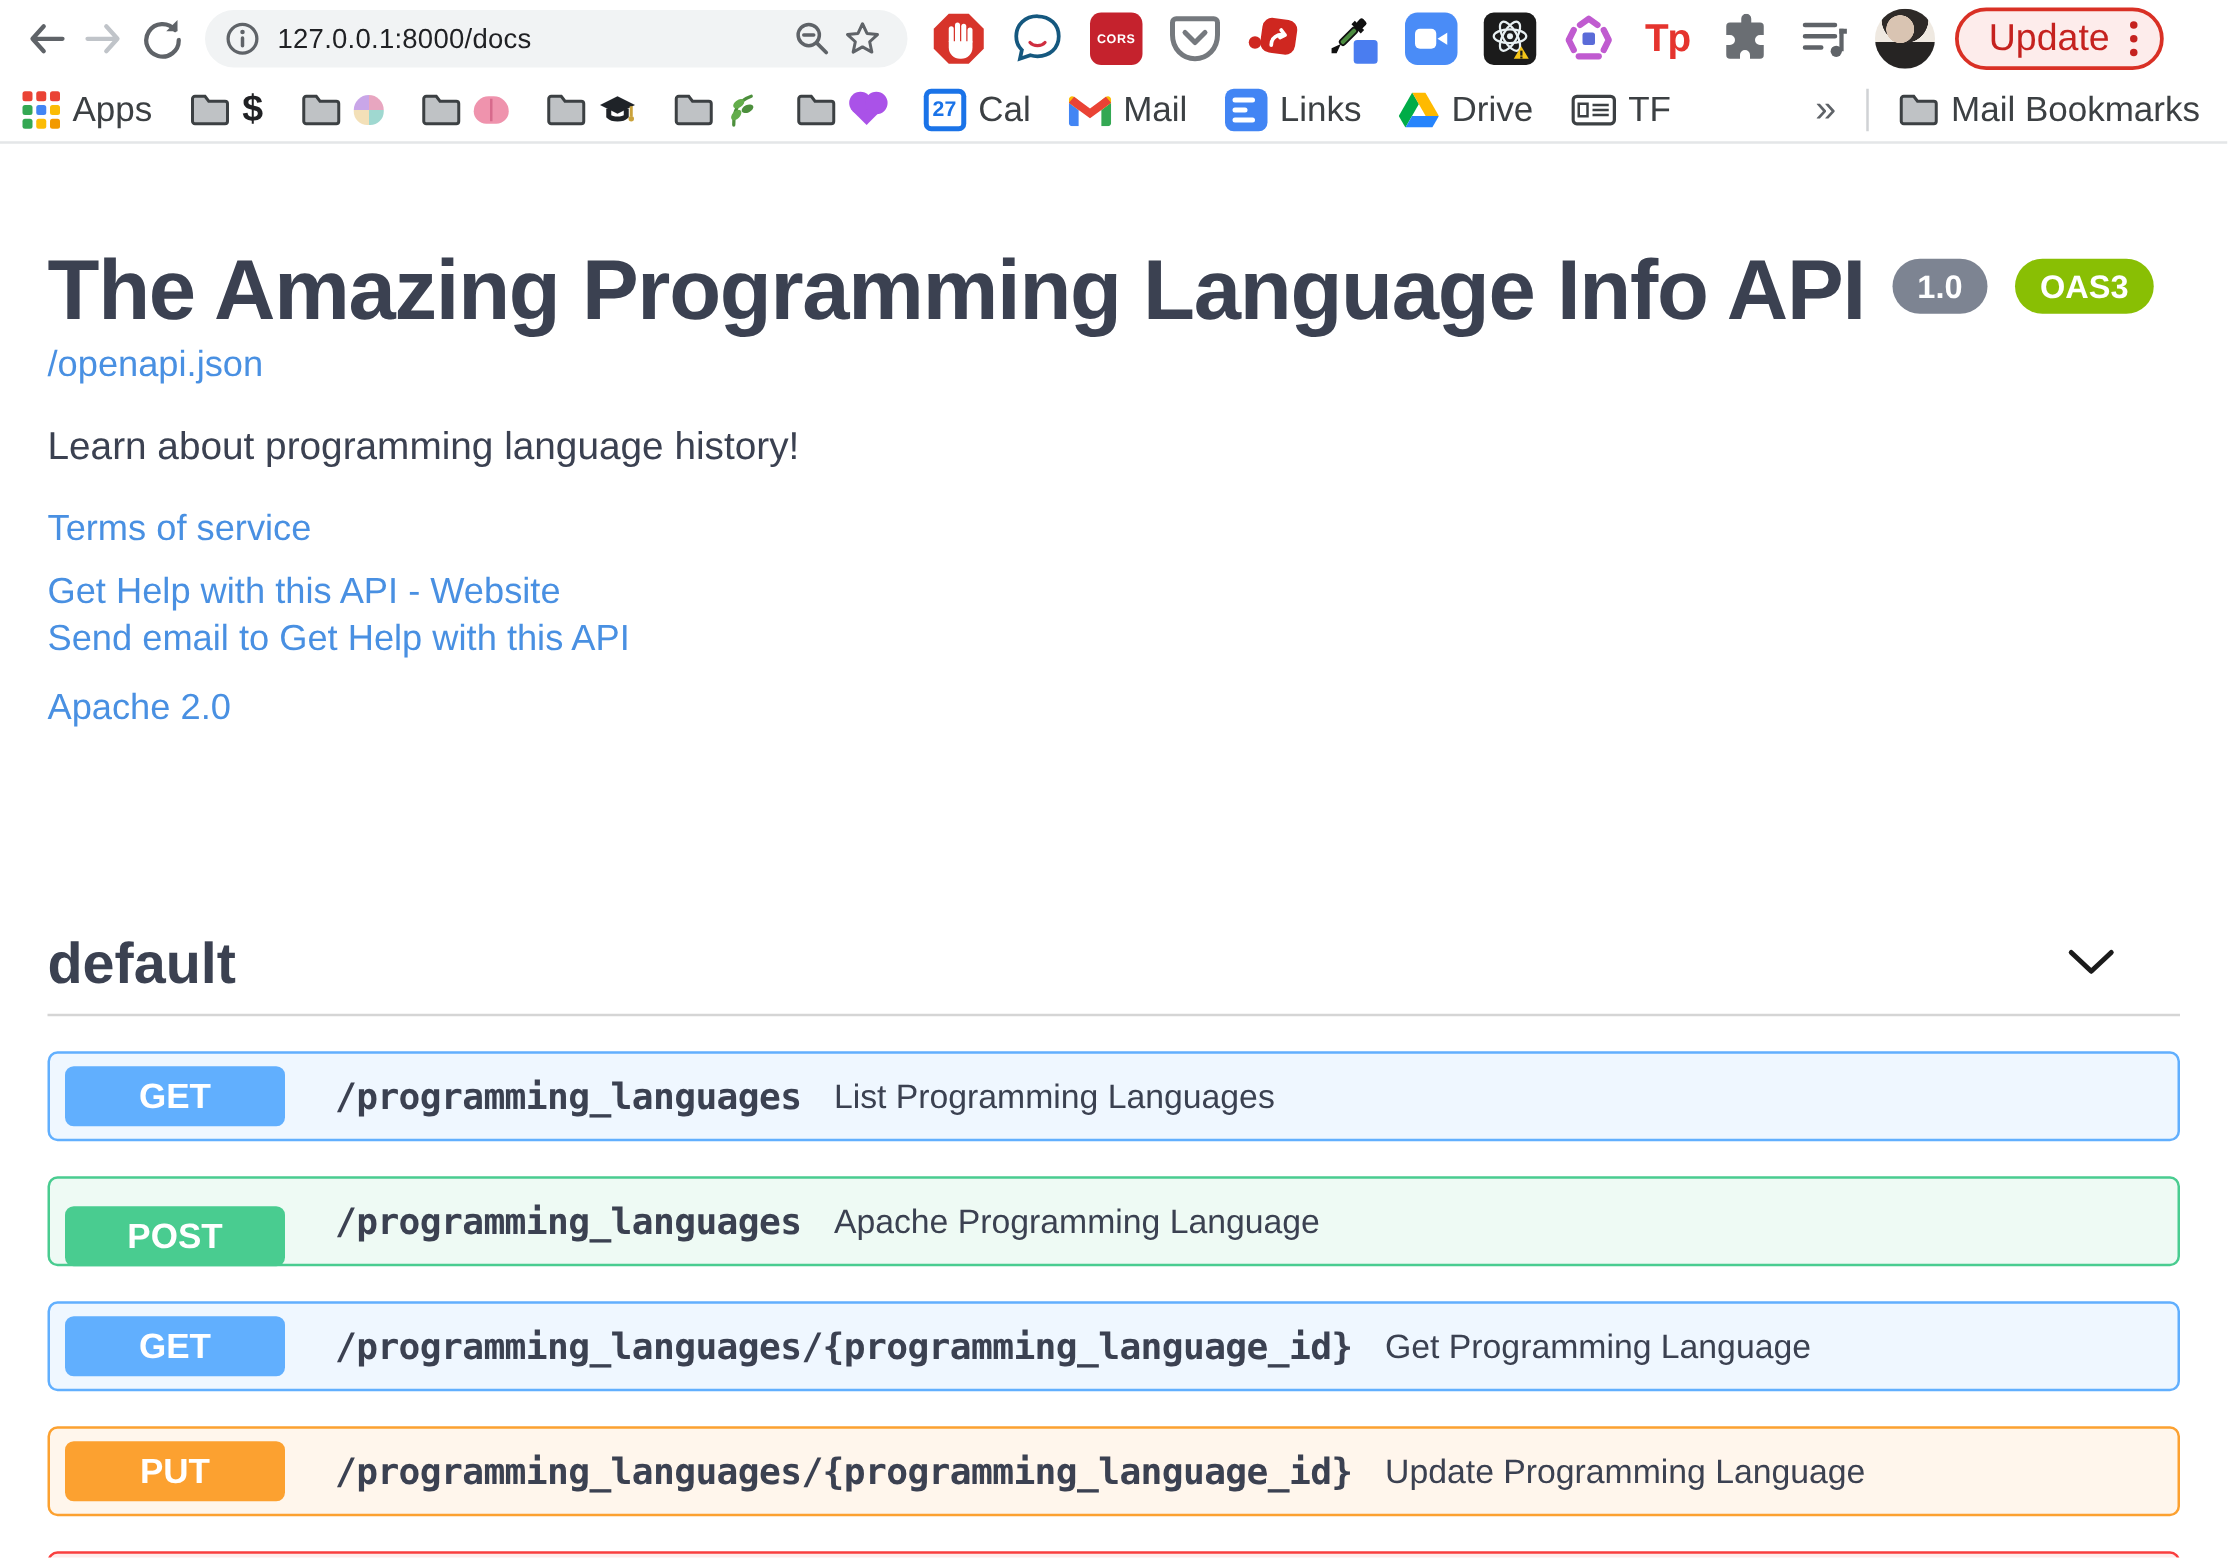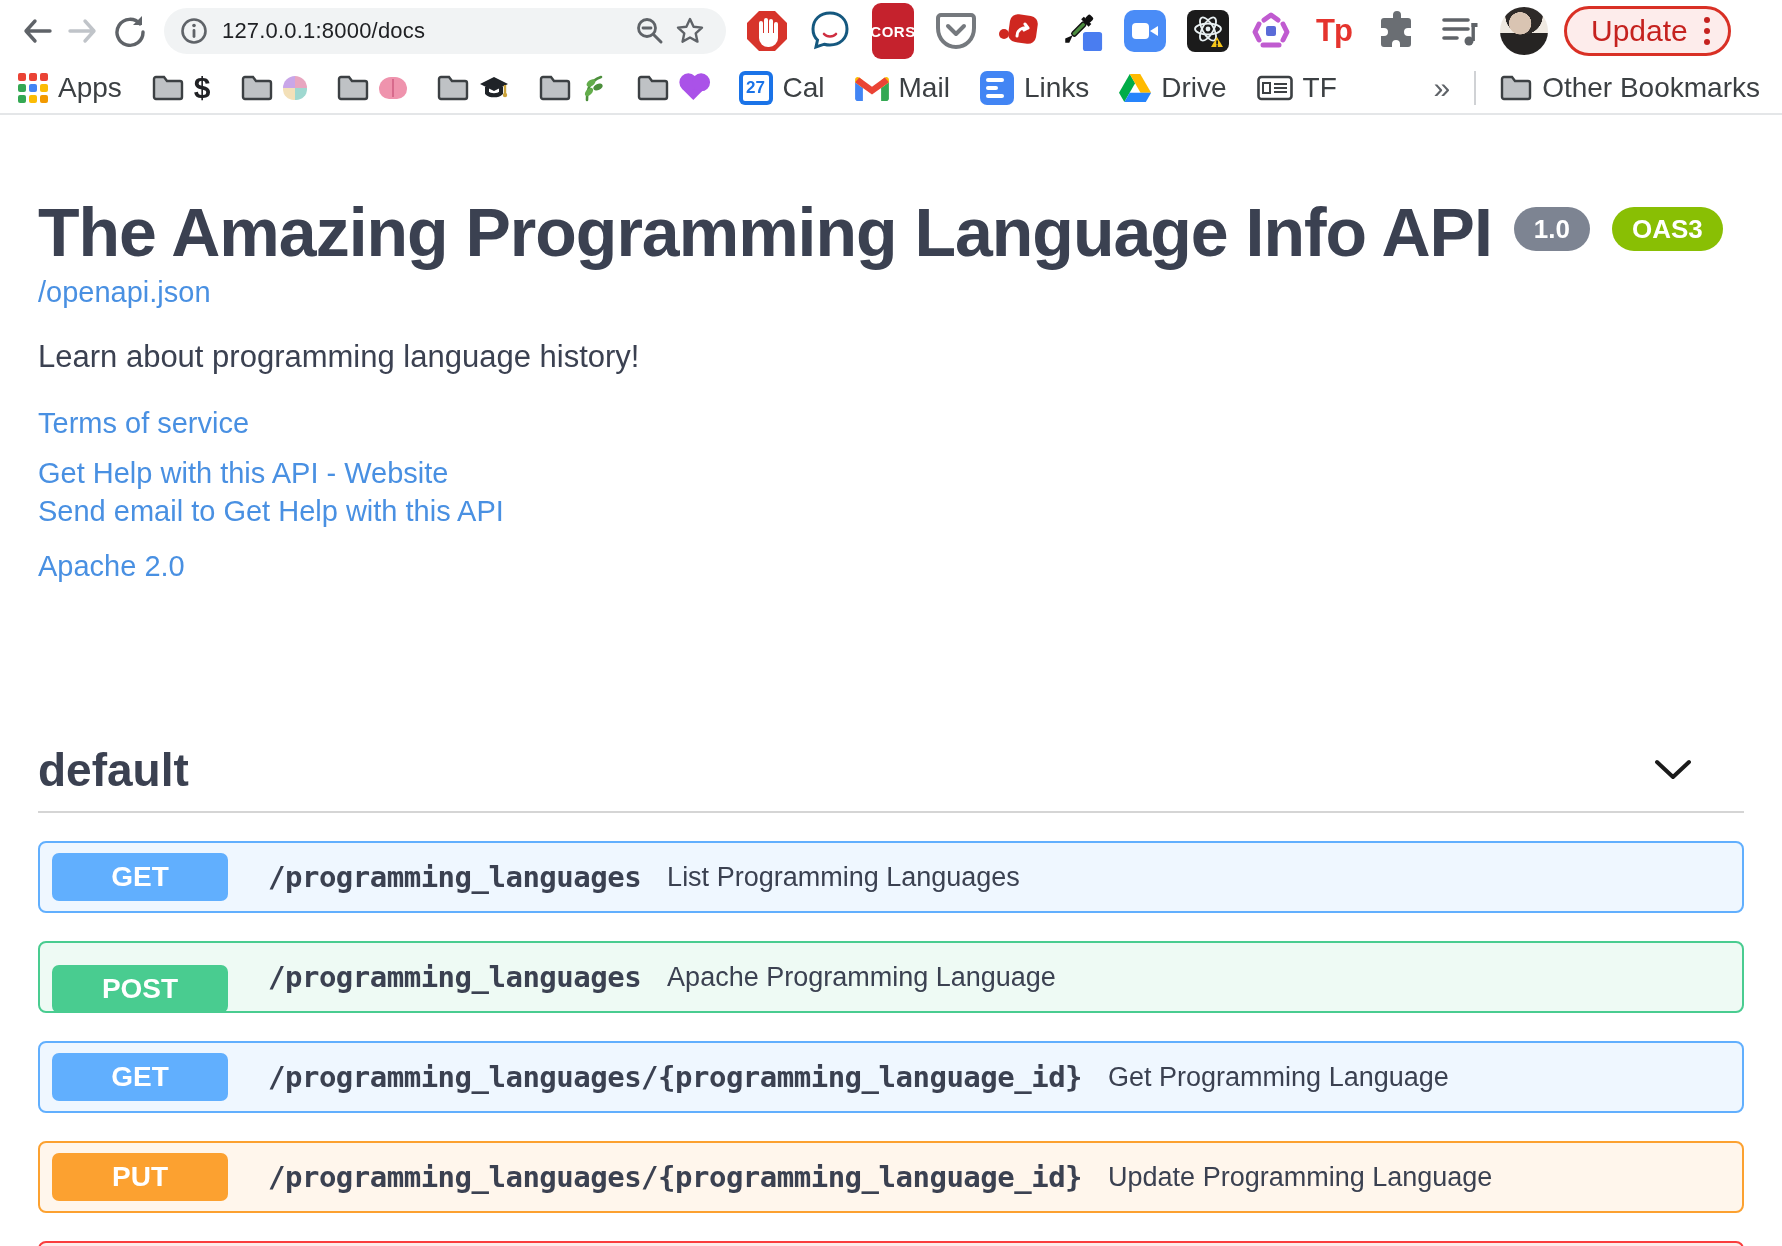--- a/index.html
+++ b/index.html
@@ -19,22 +19,22 @@
             background: radial-gradient(circle at 42% 34%, #d9c4b2 0 26%, rgba(0,0,0,0) 27%),
                         radial-gradient(circle at 50% 18%, #2e2a28 0 40%, rgba(0,0,0,0) 41%),
                         linear-gradient(180deg, #efe9e1 0 55%, #262423 55%); }
   .update-btn { margin-left:16px; height:50px; padding:0 18px 0 24px; border:3px solid #d93025; border-radius:26px;
                 background:#fdeceb; display:flex; align-items:center; gap:16px; flex:0 0 auto; }
   .update-txt { color:#c5221f; font-size:30px; }
   .kebab { display:flex; flex-direction:column; gap:5px; }
   .kebab span { width:6px; height:6px; border-radius:50%; background:#c5221f; }
 
   
-  .cors-ic { width:42px; height:56px; background:#c5222d; border-radius:9px; color:#fff; font-weight:bold;
-             font-size:15px; display:flex; align-items:center; justify-content:center; letter-spacing:.5px; }
+  .cors-ic { width:42px; height:42px; background:#c5222d; border-radius:9px; color:#fff; font-weight:bold;
+             font-size:10px; display:flex; align-items:center; justify-content:center; letter-spacing:.5px; }
   .tp-ic { color:#e5342e; font-weight:bold; font-size:31px; letter-spacing:-1px; }
   .recycle-ic { color:#c05bd0; }
   .camera-ic { width:42px; height:42px; background:#4a8cf7; border-radius:10px; display:flex; align-items:center; justify-content:center; }
   .react-ic { width:42px; height:42px; background:#1b1b1b; border-radius:8px; display:flex; align-items:center; justify-content:center; position:relative; }
 
   
   .bookmarks { height:53px; display:flex; padding:0 22px 0 18px; gap:30px; border-bottom:2px solid #e4e6e8; }
   .bm { display:flex; align-items:center; gap:10px; flex:0 0 auto; }
   .bm-label { font-size:28px; color:#3c4043; }
   .apps-grid { display:grid; grid-template-columns:repeat(3,8px); grid-template-rows:repeat(3,8px); gap:3px; }
@@ -345,21 +345,21 @@
     <span class="bm-label">TF</span>
   </div>
 
   <div class="bm-right">
     <span class="chev2">»</span>
     <span class="bm-divider"></span>
     <div class="bm">
       <svg width="32" height="26" viewBox="0 0 32 26">
           <path d="M2 4a2 2 0 0 1 2-2h8l3 4h13a2 2 0 0 1 2 2v14a2 2 0 0 1-2 2H4a2 2 0 0 1-2-2z" fill="#bfc2c5" stroke="#3c4043" stroke-width="2.4"></path>
         </svg>
-      <span class="bm-label">Other Bookmarks</span>
+      <span class="bm-label">Mail Bookmarks</span>
     </div>
   </div>
 </div>
 
 <div class="page">
 
   <div class="title-row">
     <h1 class="api-title">The Amazing Programming Language Info API</h1>
     <span class="badge badge-ver">1.0</span>
     <span class="badge badge-oas">OAS3</span>

